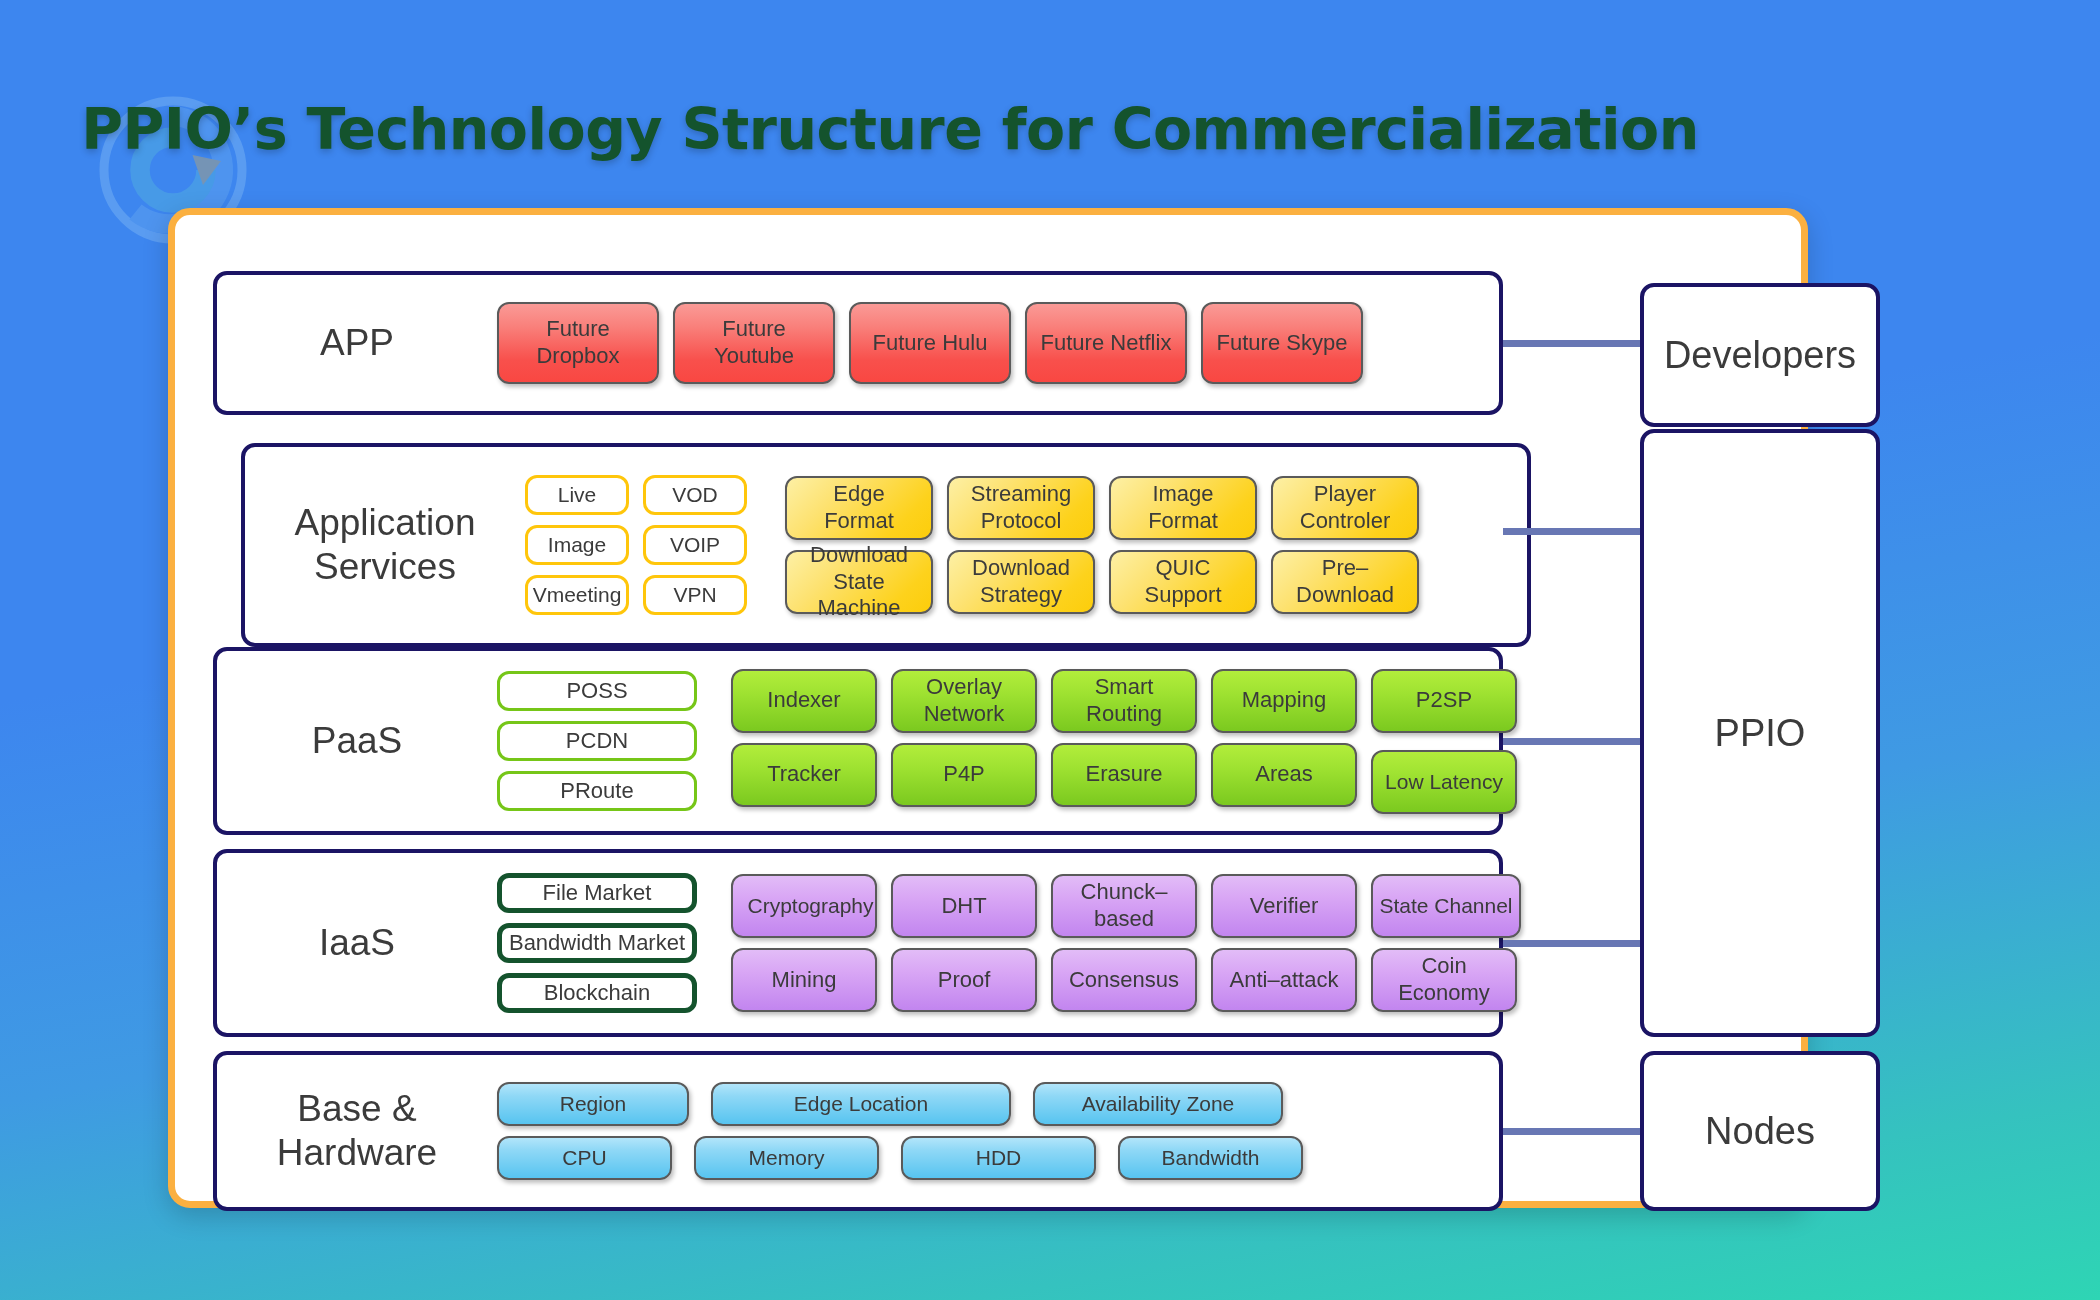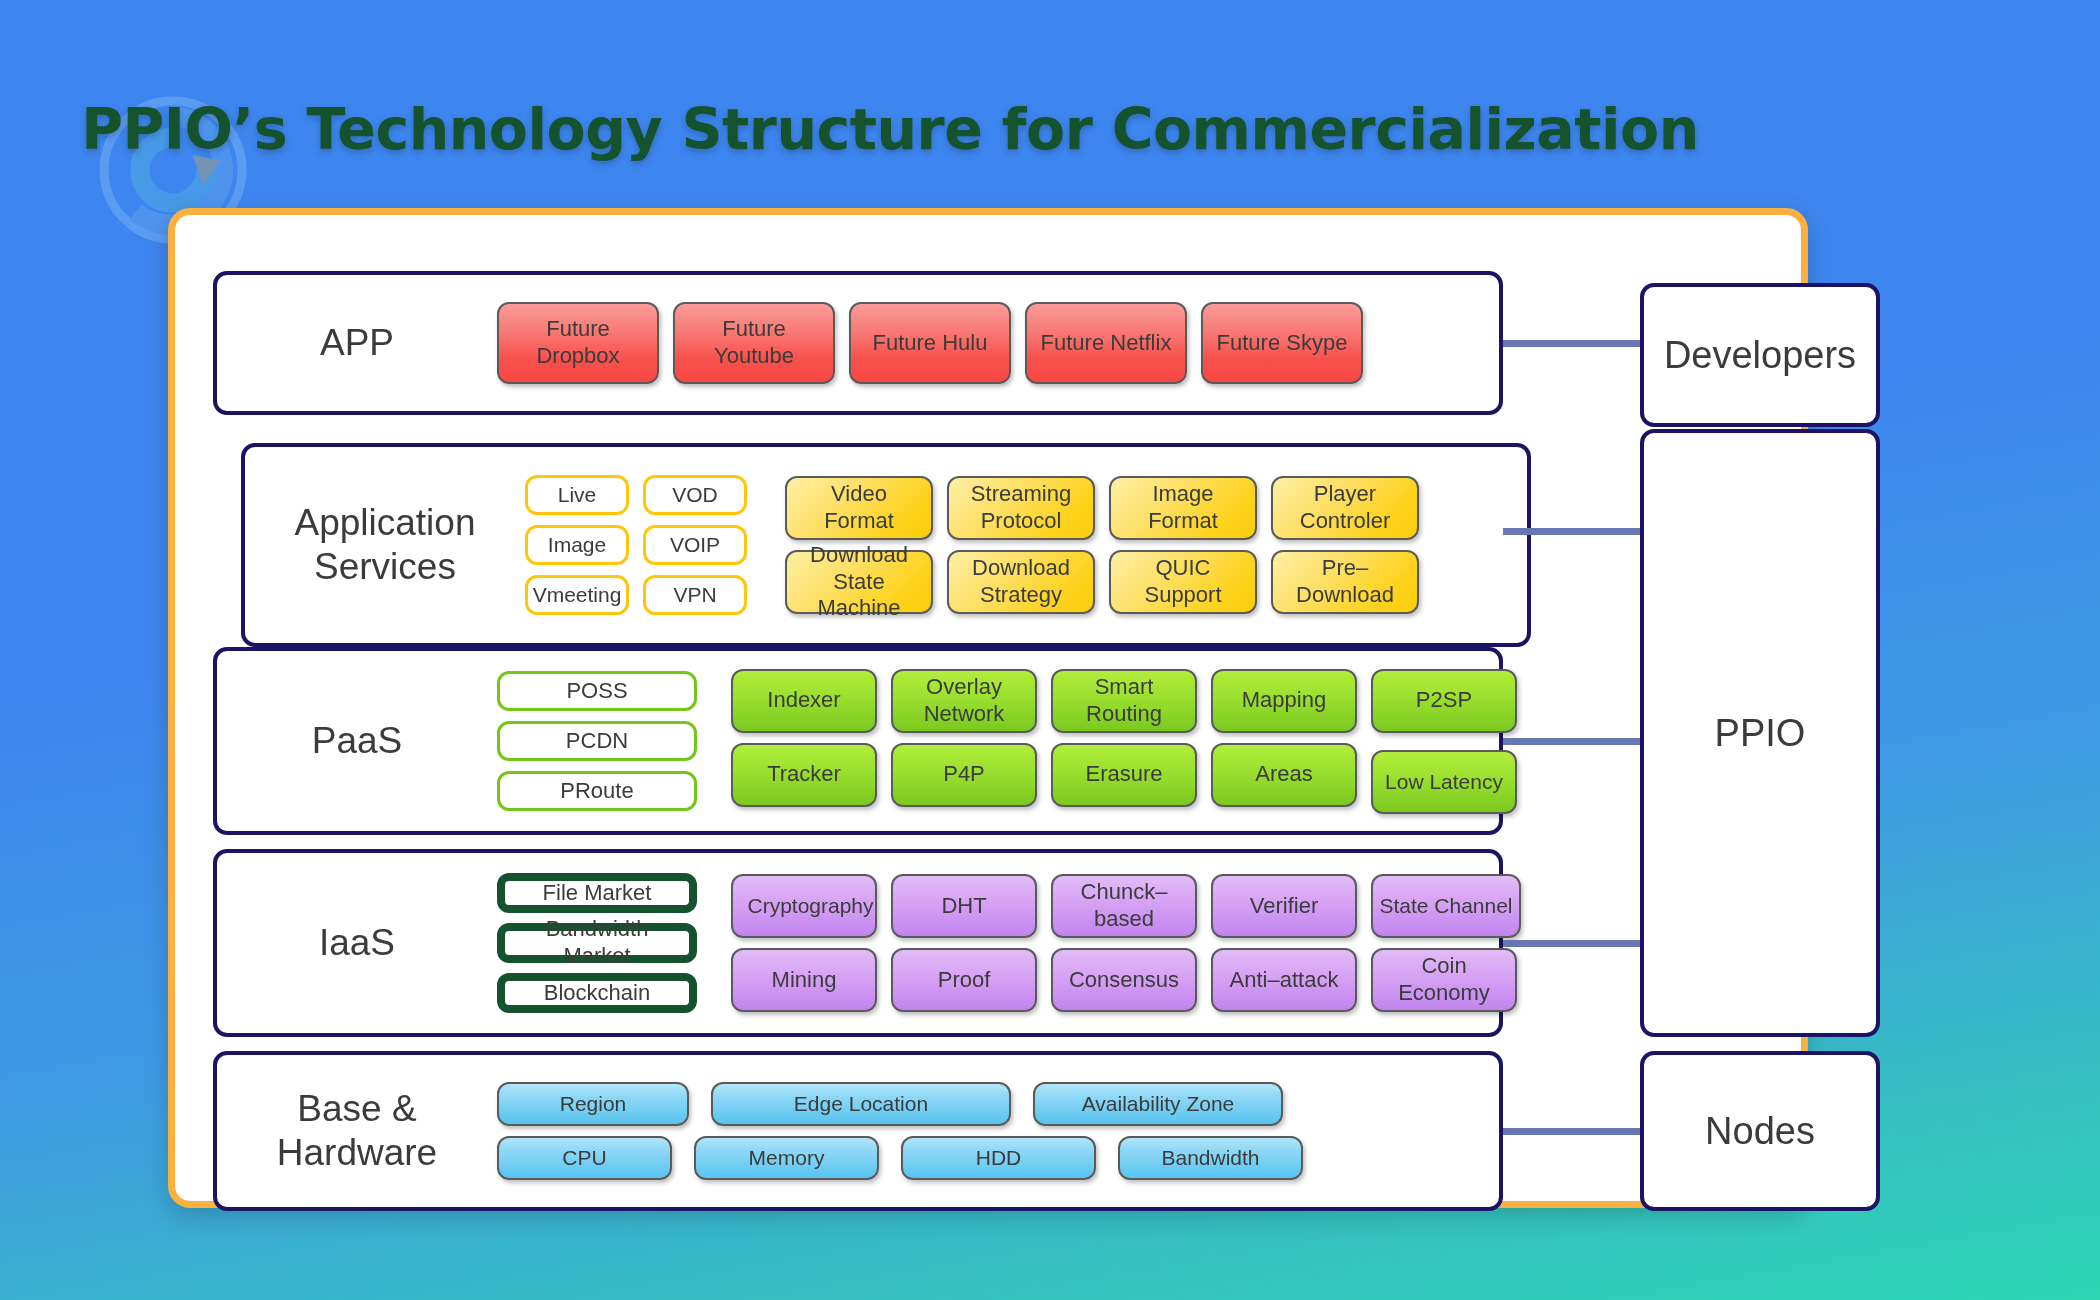--- a/index.html
+++ b/index.html
@@ -159,21 +159,21 @@
     border-radius: 12px;
     box-shadow: 2px 3px 4px rgba(0,0,0,0.25);
     width: 146px;
     height: 64px;
     font-size: 22px;
   }
 
   
   .chip.purple-out {
     background: #ffffff;
-    border: 8px solid #14532d;
+    border: 5px solid #14532d;
     border-radius: 12px;
     width: 200px;
     height: 40px;
     font-size: 22px;
   }
   
   .chip.purple-fill {
     background: linear-gradient(180deg, #e2bcf7 0%, #d9a7f5 35%, #c285ef 100%);
     border: 2px solid #5a5a5a;
     border-radius: 12px;
@@ -270,21 +270,21 @@
           <div class="mini-grid">
             <div class="chip yellow-out">Live</div>
             <div class="chip yellow-out">VOD</div>
             <div class="chip yellow-out">Image</div>
             <div class="chip yellow-out">VOIP</div>
             <div class="chip yellow-out">Vmeeting</div>
             <div class="chip yellow-out">VPN</div>
           </div>
           <div class="two-col-grid" style="margin-left: 24px;">
             <div class="grid-line">
-              <div class="chip yellow-fill">Video
+              <div class="chip yellow-fill">Edge
 Format</div>
               <div class="chip yellow-fill">Streaming
 Protocol</div>
               <div class="chip yellow-fill">Image
 Format</div>
               <div class="chip yellow-fill">Player
 Controler</div>
             </div>
             <div class="grid-line">
               <div class="chip yellow-fill">Download

